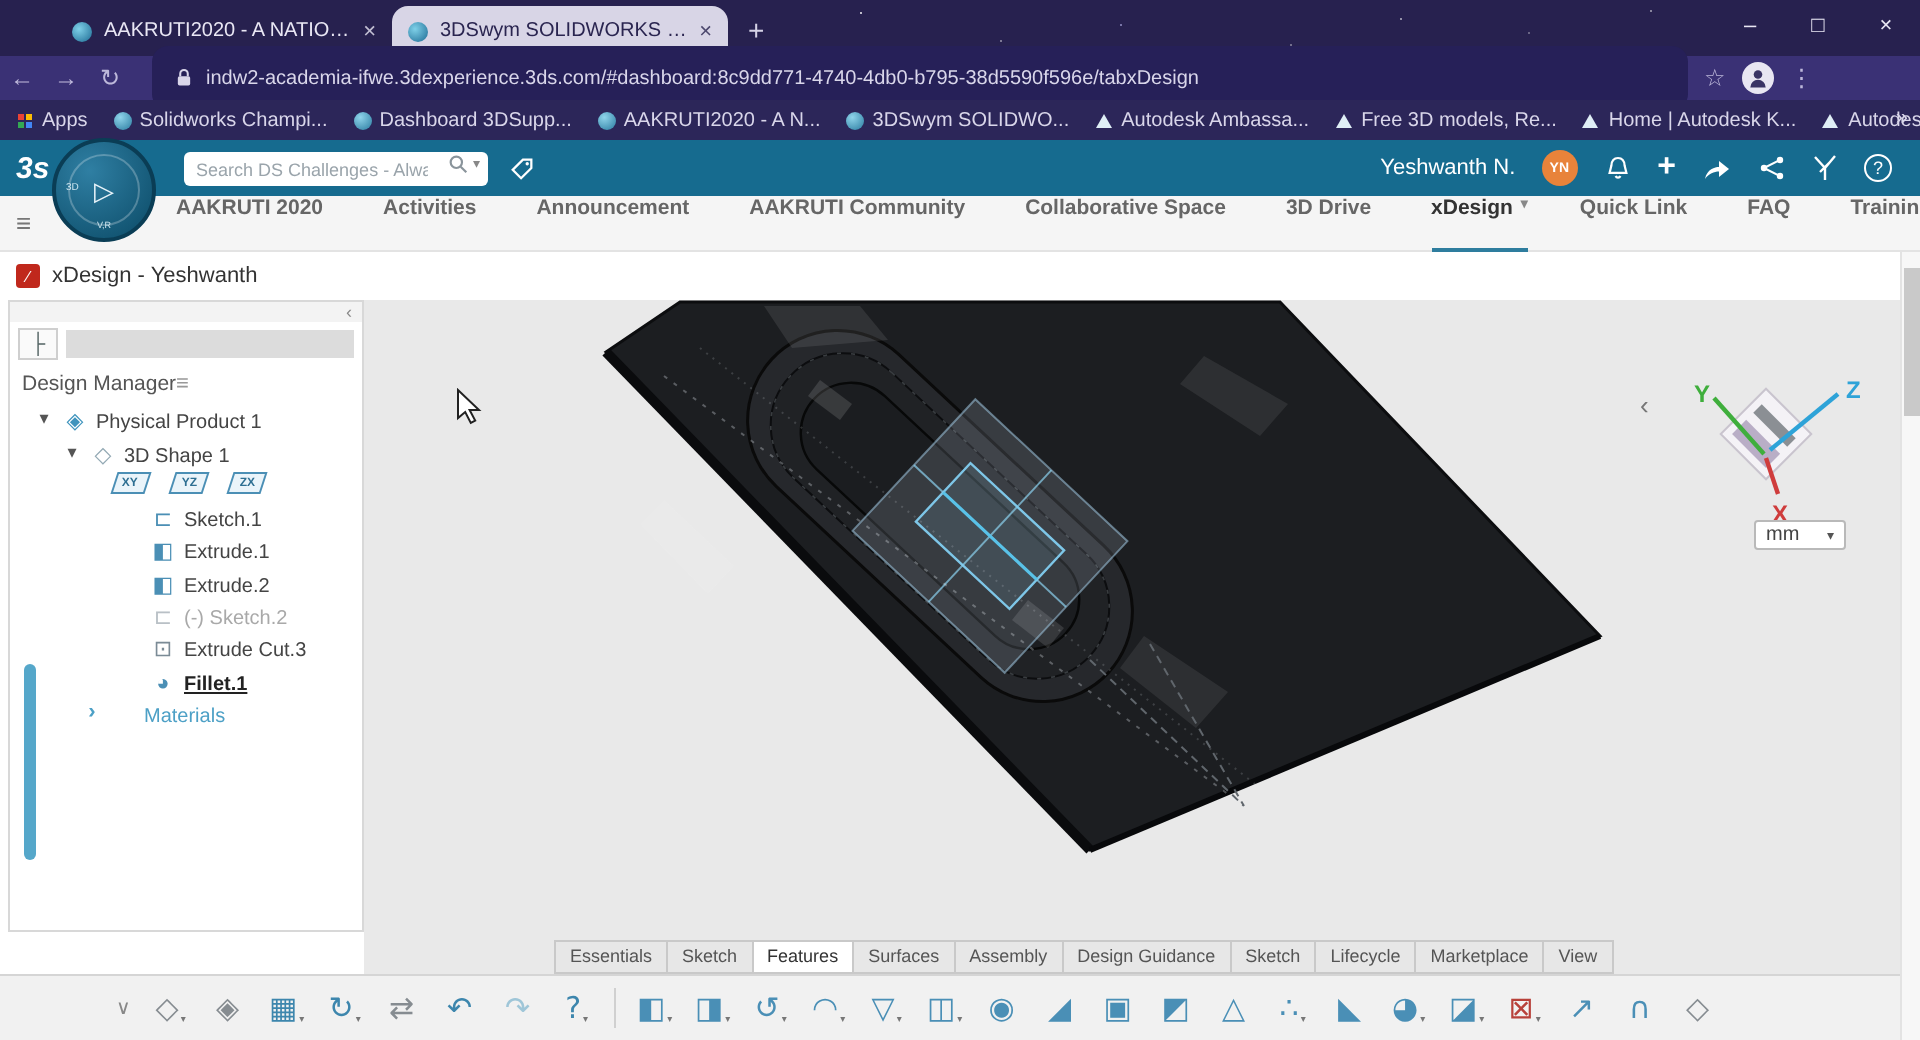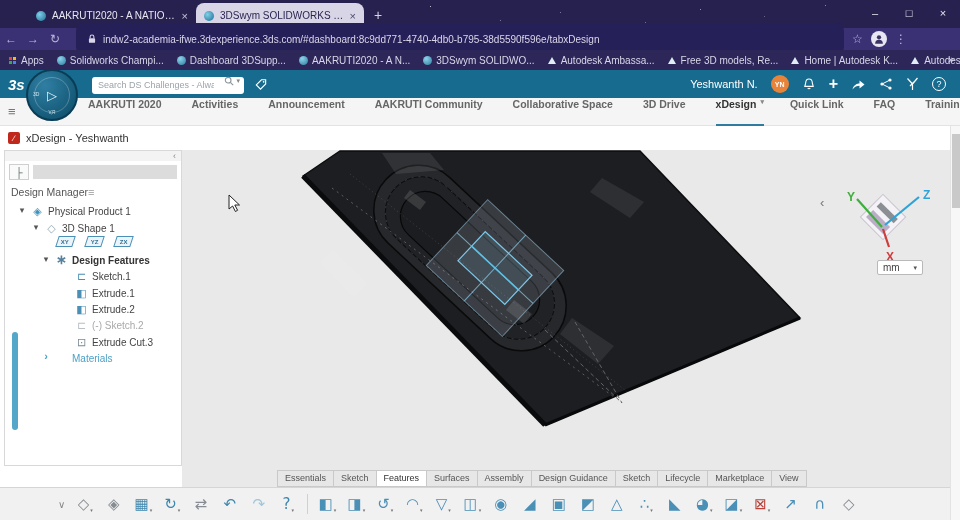--- a/index.html
+++ b/index.html
@@ -542,25 +542,20 @@
           <span class="plane">
               <span>YZ</span>
             </span>
           <span class="plane">
               <span>ZX</span>
             </span>
         </div>
         <div>
 
 
-            <div class="trow strong" data-lvl="2">
-              <span class="exp" data-exp="open"></span>
-              <span class="tic" data-icon="features-icon"></span>
-              <span class="tlabel">Design Features</span>
-            </div>
 
             <div class="trow" data-lvl="3">
               <span class="exp" data-exp="none"></span>
               <span class="tic" data-icon="sketch-icon"></span>
               <span class="tlabel">Sketch.1</span>
             </div>
 
             <div class="trow" data-lvl="3">
               <span class="exp" data-exp="none"></span>
               <span class="tic" data-icon="extrude-icon"></span>
@@ -578,20 +573,25 @@
               <span class="tic" data-icon="sketch-muted-icon"></span>
               <span class="tlabel">(-)  Sketch.2</span>
             </div>
 
             <div class="trow" data-lvl="3">
               <span class="exp" data-exp="none"></span>
               <span class="tic" data-icon="extrude-cut-icon"></span>
               <span class="tlabel">Extrude Cut.3</span>
             </div>
 
+            <div class="trow selected" data-lvl="3">
+              <span class="exp" data-exp="none"></span>
+              <span class="tic" data-icon="fillet-icon"></span>
+              <span class="tlabel">Fillet.1</span>
+            </div>
 
             <div class="trow link" data-lvl="2">
               <span class="exp" data-exp="closed"></span>
               <span class="tic"></span>
               <span class="tlabel">Materials</span>
             </div>
           </div>
       </div>
     </div>
   </div>

